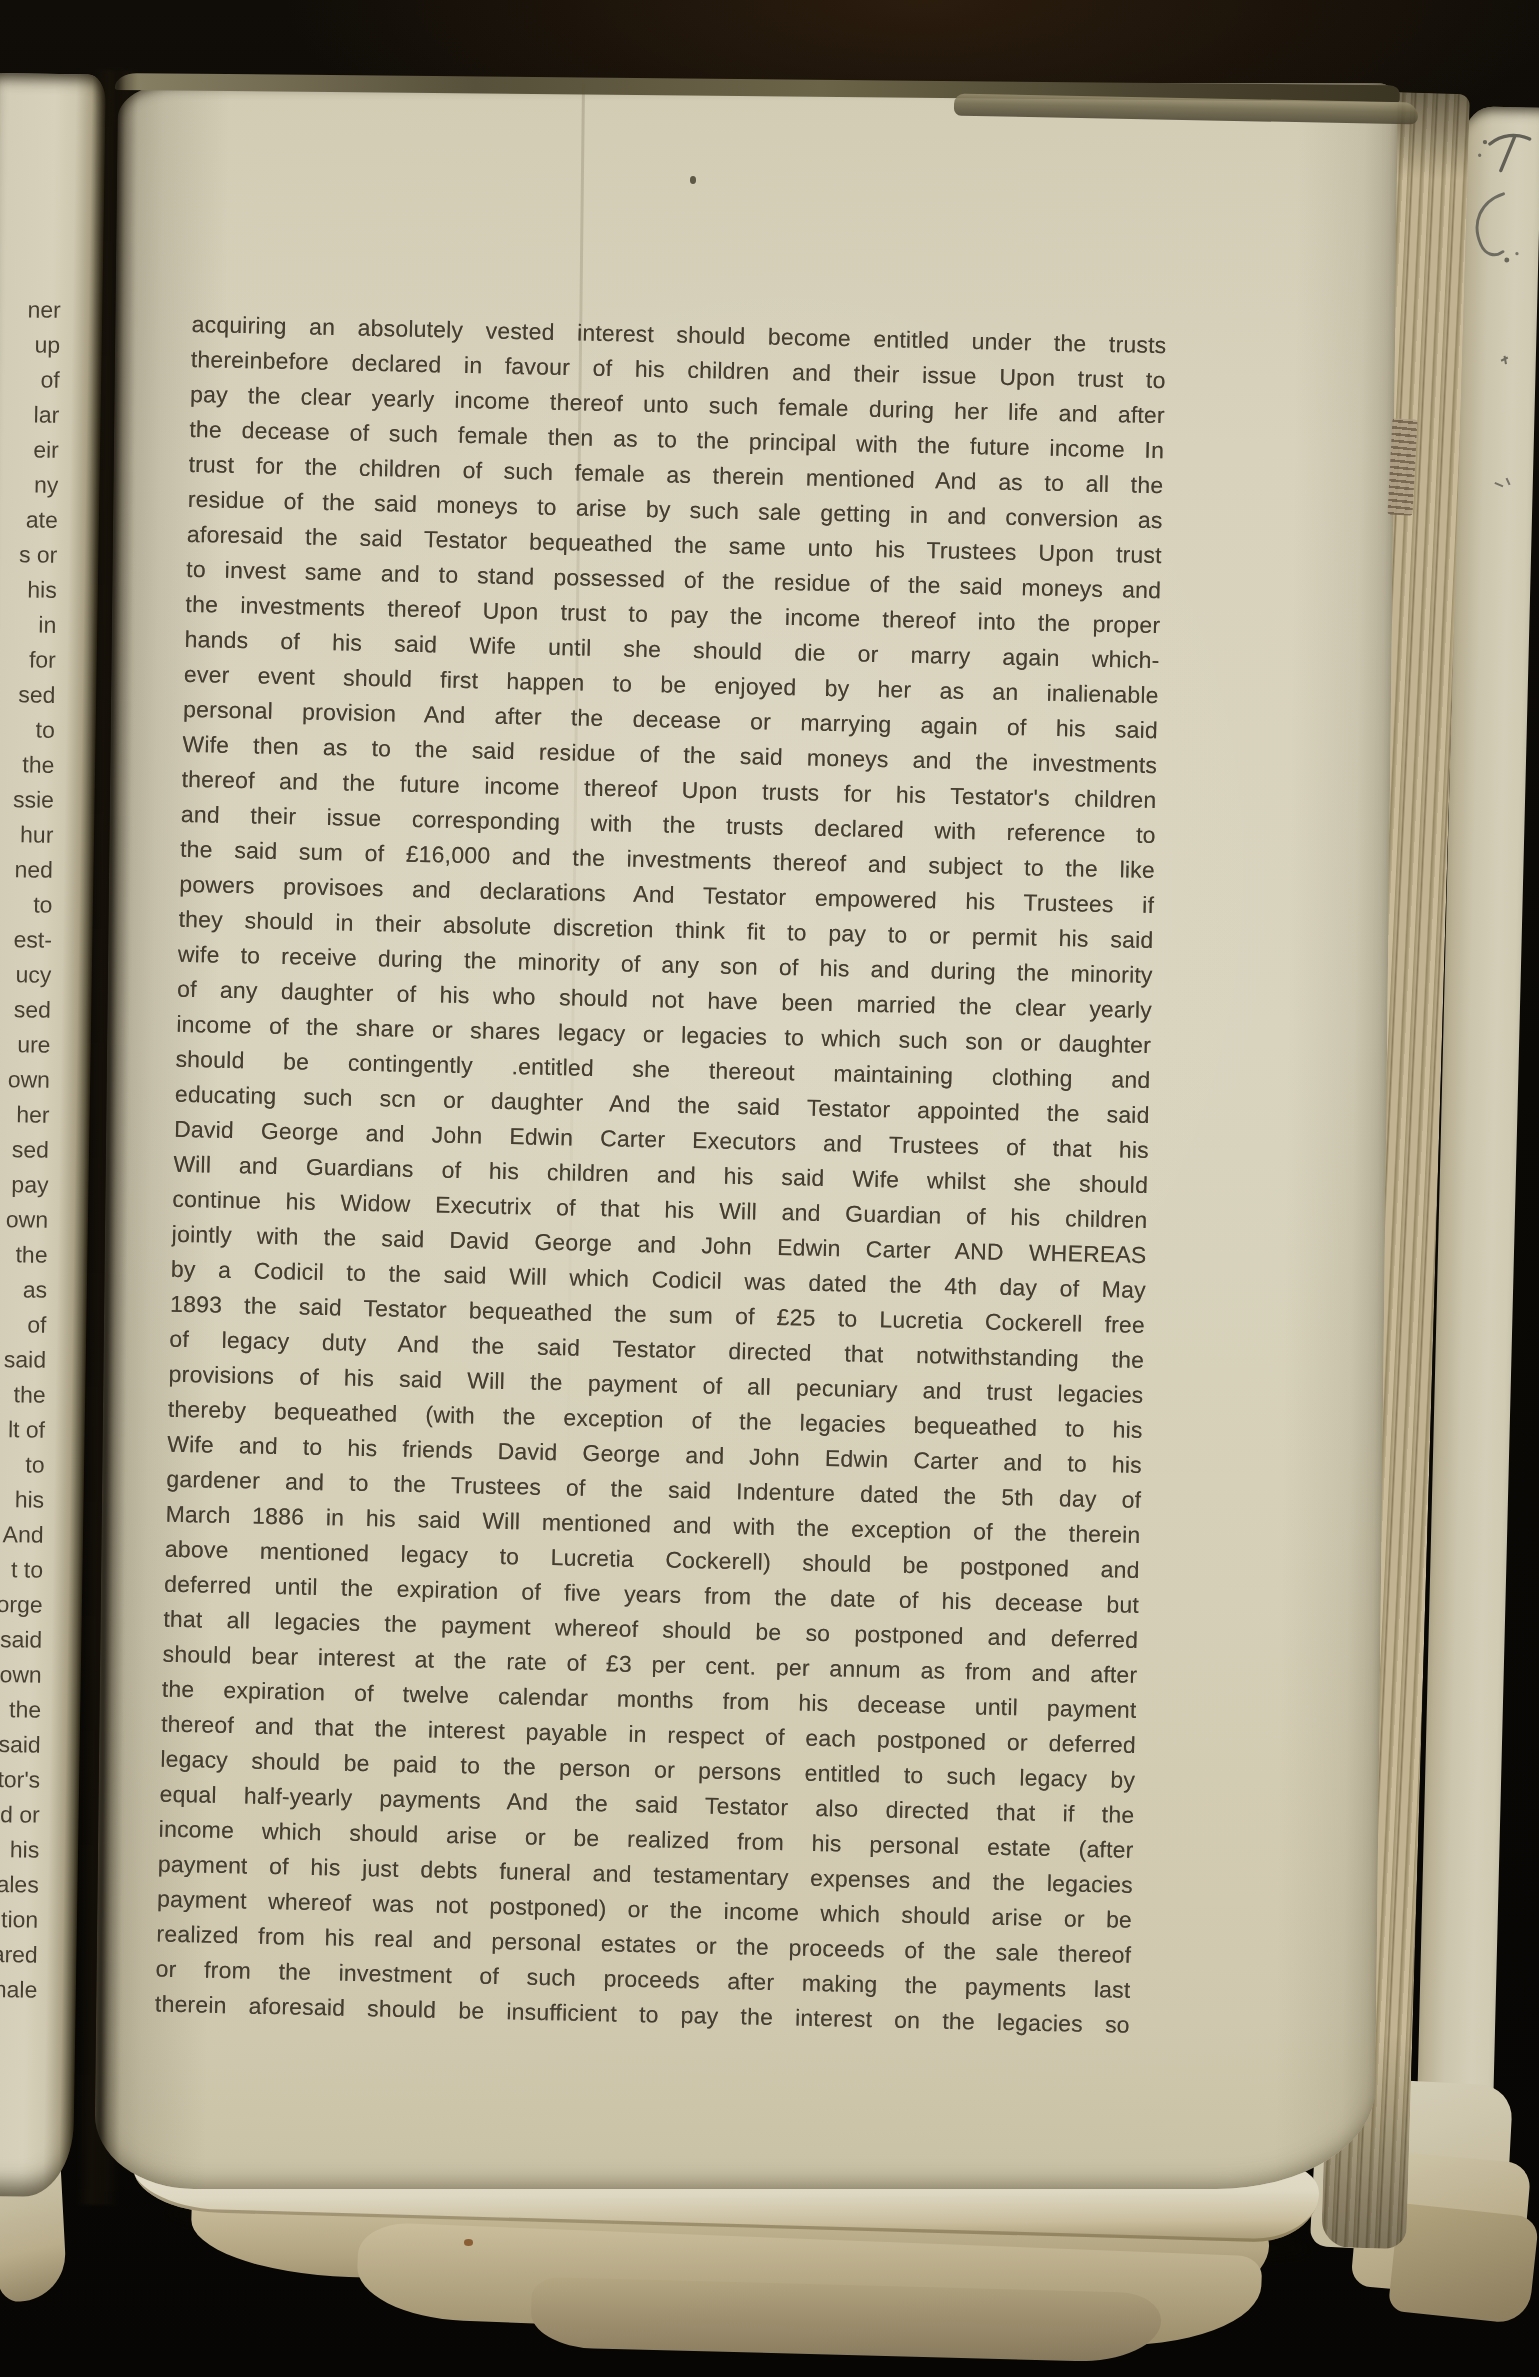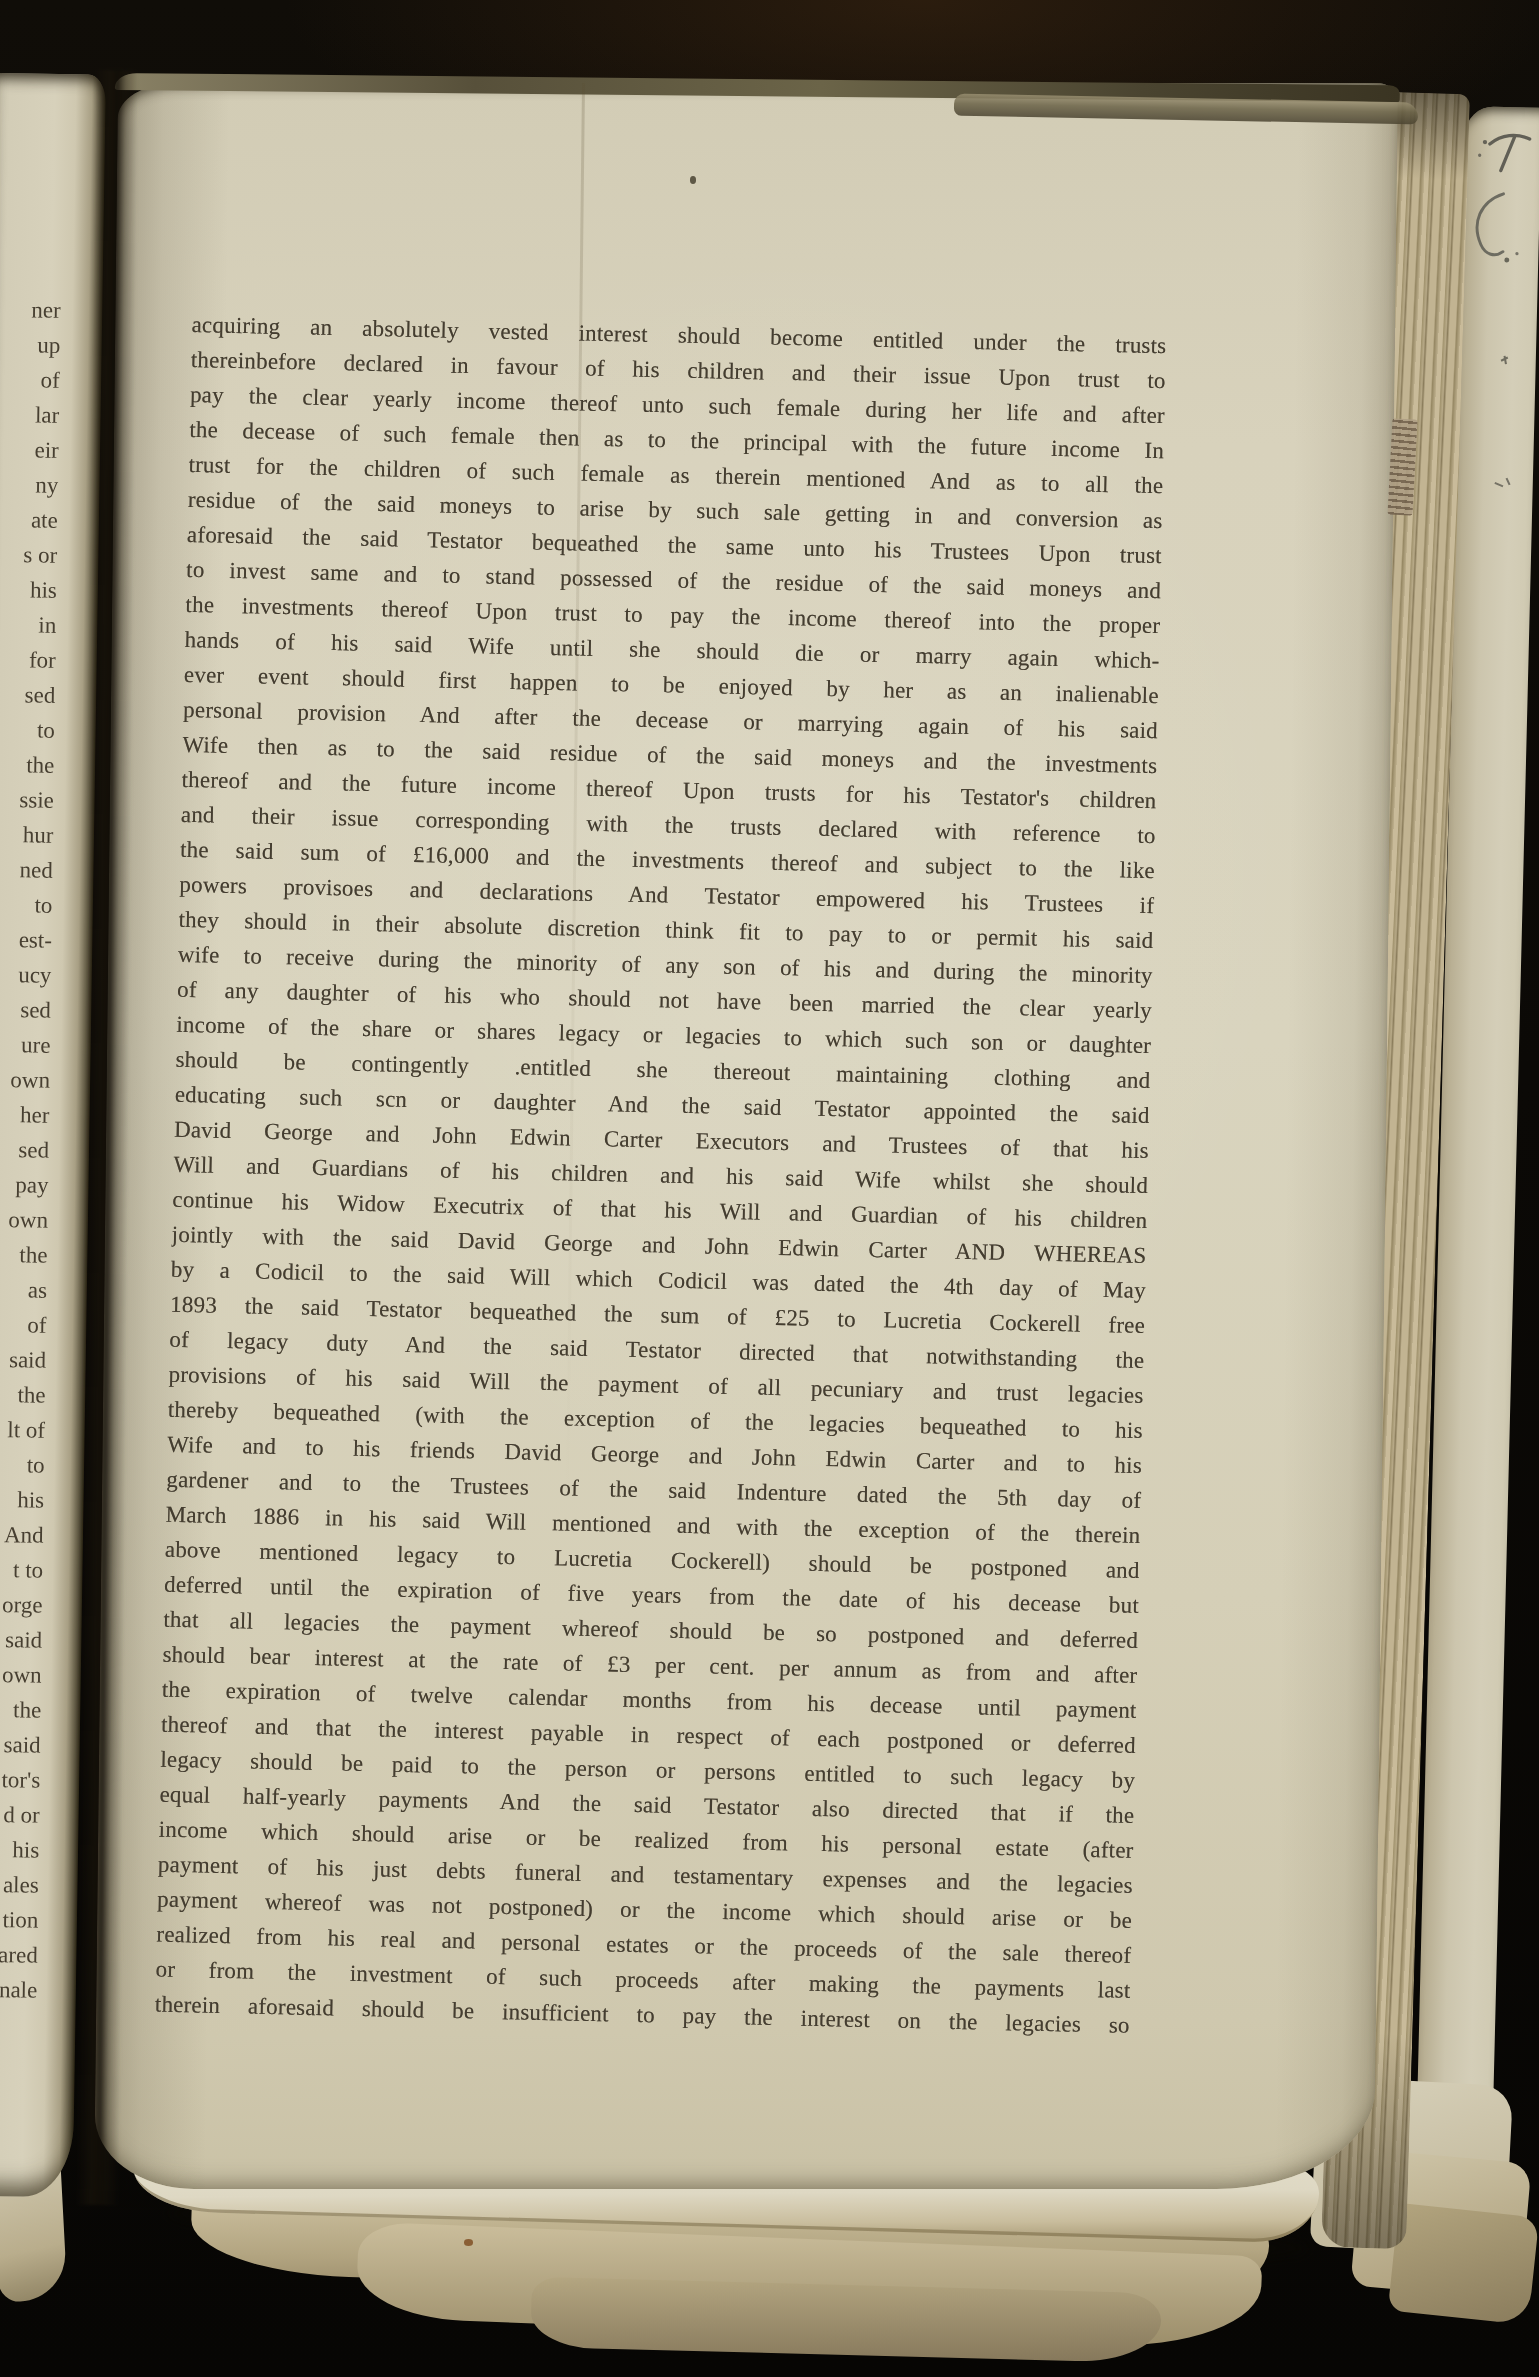--- a/index.html
+++ b/index.html
@@ -1,18 +1,18 @@
 <!DOCTYPE html>
 <html style="font-size:13.3px"><head>
 <meta charset="utf-8">
 <style>
   html,body { margin:0; padding:0; background:#000; }
   .stage {
     position:relative; width:1539px; height:2377px; overflow:hidden;
-    font-family:Liberation Serif, serif;
+    font-family:Liberation Sans, sans-serif;
     background:
       radial-gradient(ellipse 912px 282px at 60% 0%, rgba(70,44,20,0.5), transparent 70%),
       linear-gradient(180deg, #100d08 0%, #0b0906 45%, #070604 100%);
   }
   
   .left-page {
     position:absolute; left:0; top:73px; width:106px; height:2123px; z-index:3;
     transform:rotate(0.9deg); transform-origin:0 0;
     background:linear-gradient(to right,#d2ccb6 0%,#d7d1bb 52%,#cfc8b0 72%,#a89f84 87%,#5c553f 96%,#2c2718 100%);
     border-radius:0 18px 50px 0 / 0 28px 75px 0;

